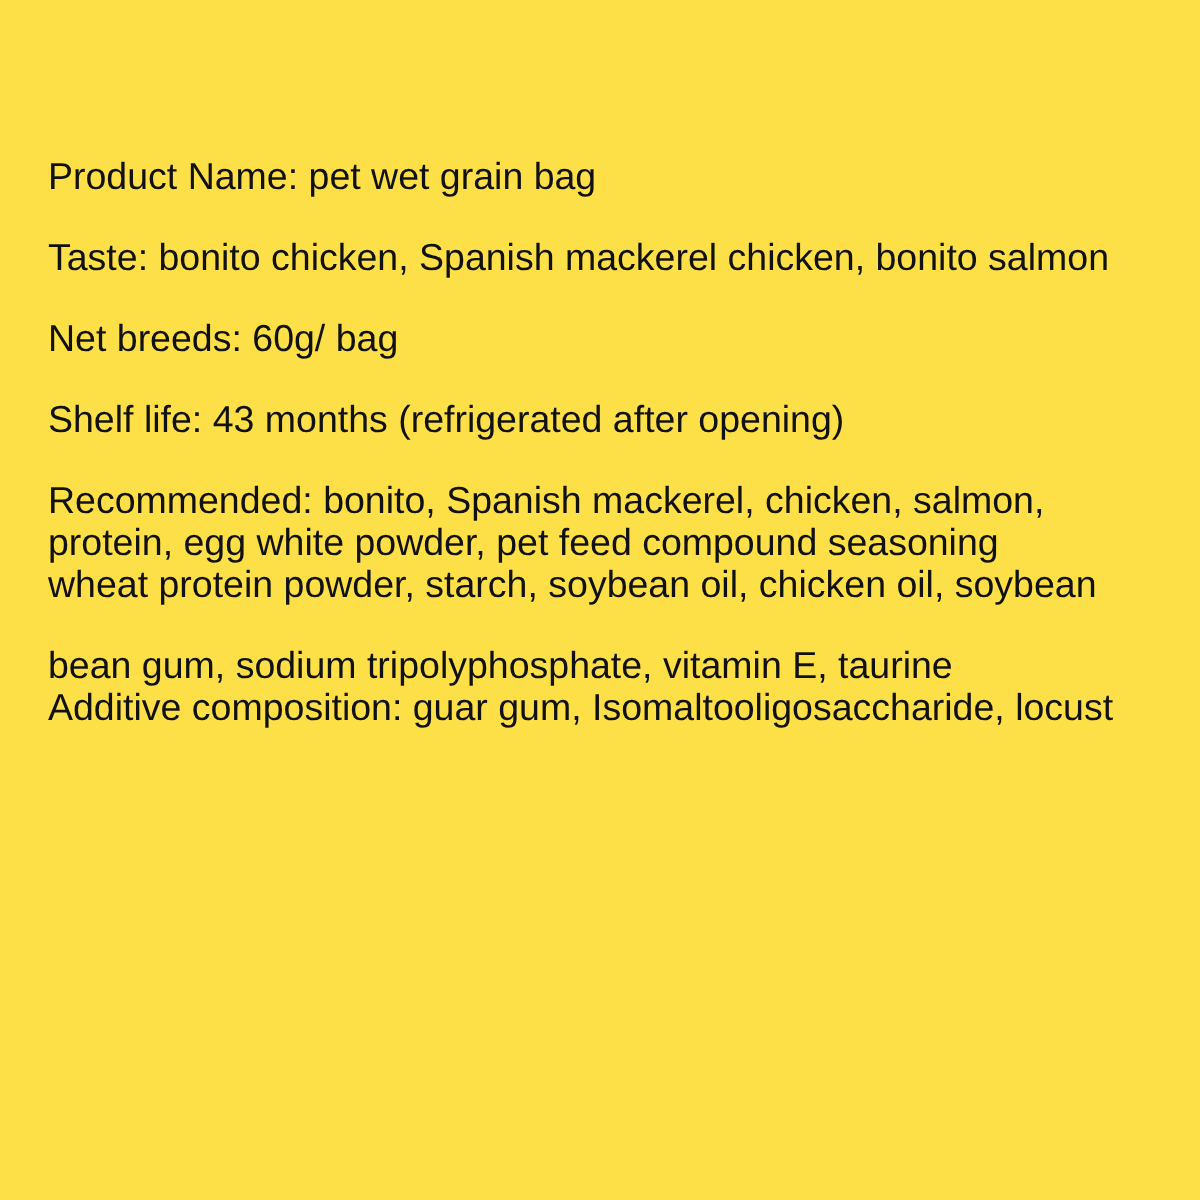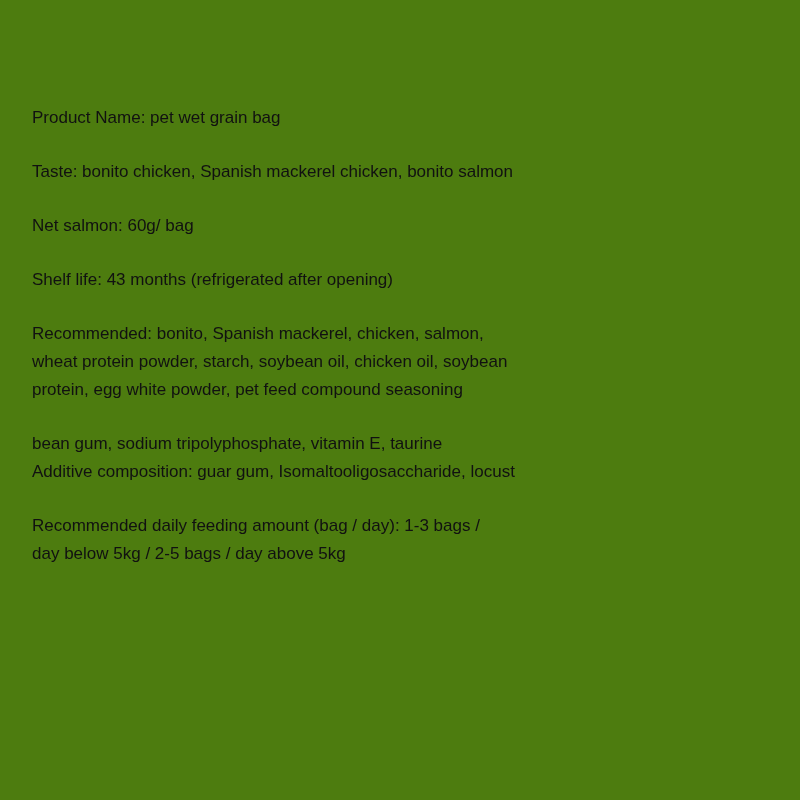--- a/index.html
+++ b/index.html
@@ -4,26 +4,26 @@
 <style>
   html, body {
     margin: 0;
     padding: 0;
     background: #ffffff;
   }
   .page {
     position: relative;
     width: 800px;
     height: 800px;
-    background: #4d7c0f;
+    background: #fde047;
     overflow: hidden;
     box-sizing: border-box;
     padding: 104px 30px 0 32px;
     font-family: "Liberation Sans", sans-serif;
-    font-size: 17px;
+    font-size: 25px;
     line-height: 28px;
     color: #111111;
     -webkit-font-smoothing: antialiased;
   }
   .para {
     margin: 0 0 26px 0;
     padding: 0;
   }
   .line {
     display: block;
@@ -37,37 +37,33 @@
 
   <p class="para">
     <span class="line">Product Name: pet wet grain bag</span>
   </p>
 
   <p class="para">
     <span class="line">Taste: bonito chicken, Spanish mackerel chicken, bonito salmon</span>
   </p>
 
   <p class="para">
-    <span class="line">Net salmon: 60g/ bag</span>
+    <span class="line">Net breeds: 60g/ bag</span>
   </p>
 
   <p class="para">
     <span class="line">Shelf life: 43 months (refrigerated after opening)</span>
   </p>
 
 
   <p class="para">
     <span class="line">Recommended: bonito, Spanish mackerel, chicken, salmon,</span>
+    <span class="line">protein, egg white powder, pet feed compound seasoning</span>
     <span class="line">wheat protein powder, starch, soybean oil, chicken oil, soybean</span>
-    <span class="line">protein, egg white powder, pet feed compound seasoning</span>
   </p>
 
   <p class="para">
     <span class="line">bean gum, sodium tripolyphosphate, vitamin E, taurine</span>
     <span class="line">Additive composition: guar gum, Isomaltooligosaccharide, locust</span>
   </p>
 
-  <p class="para">
-    <span class="line">Recommended daily feeding amount (bag / day): 1-3 bags /</span>
-    <span class="line">day below 5kg / 2-5 bags / day above 5kg</span>
-  </p>
 
 </div>
 
 </body></html>

